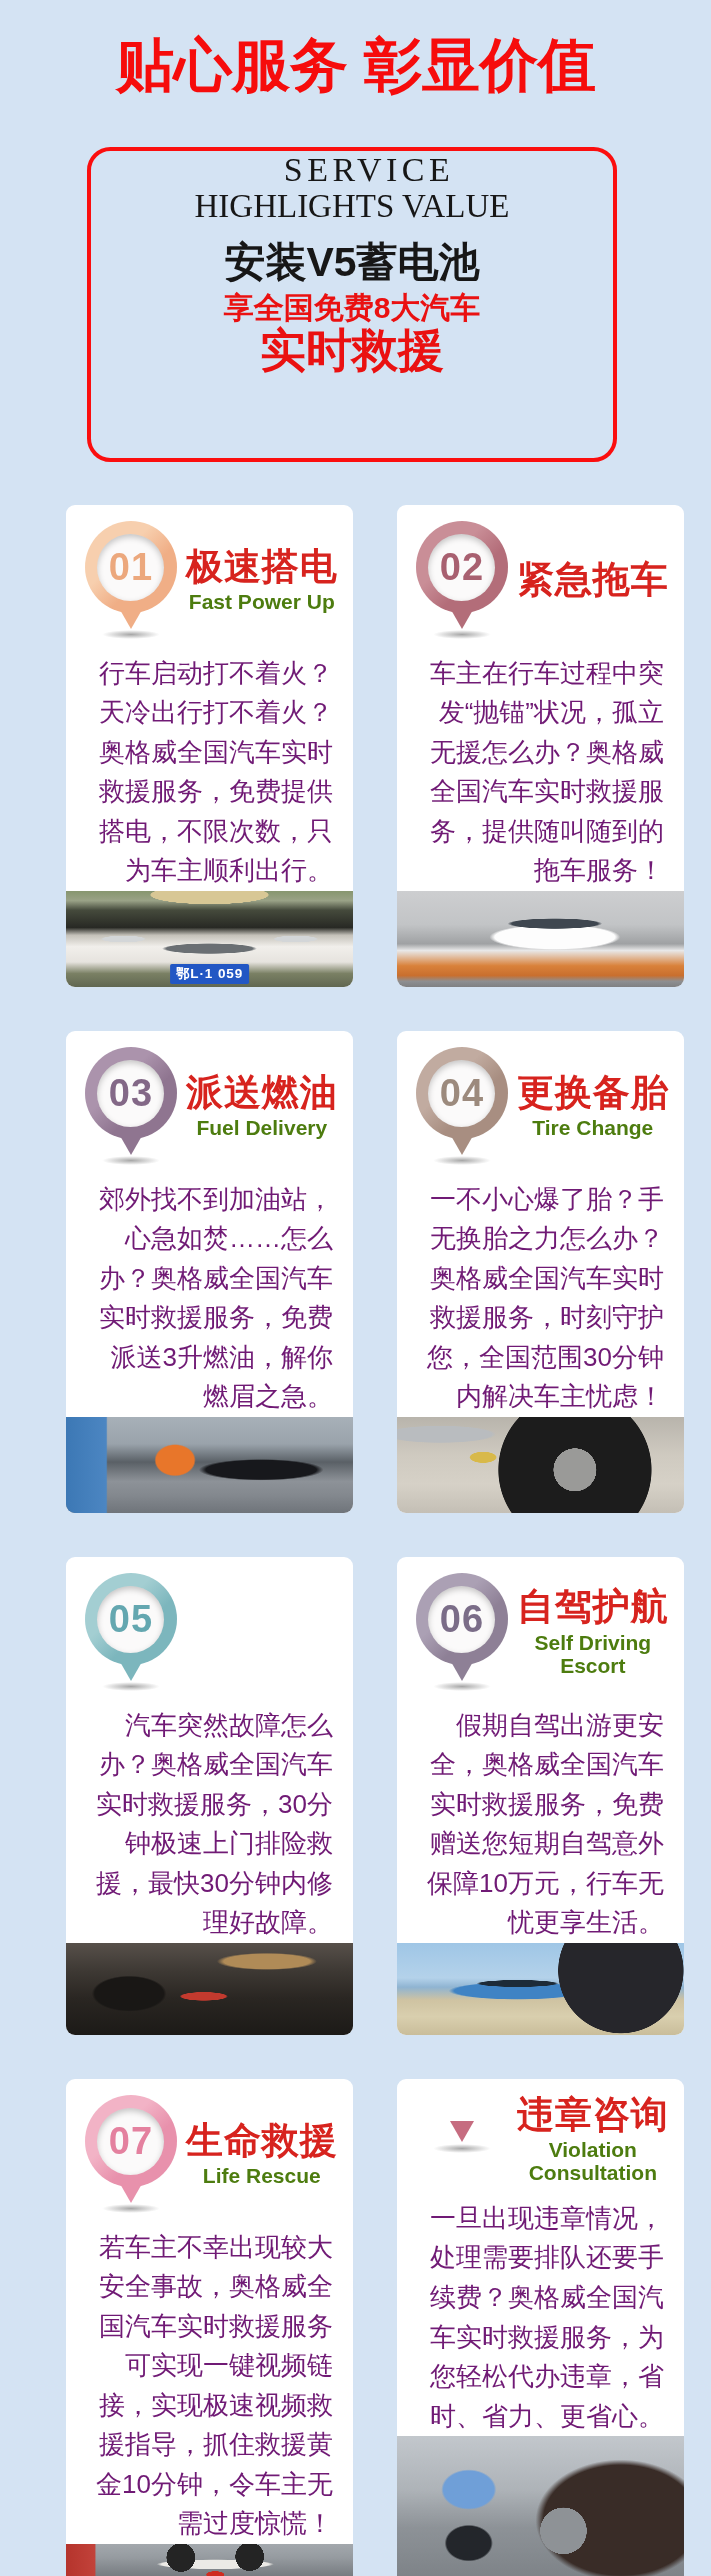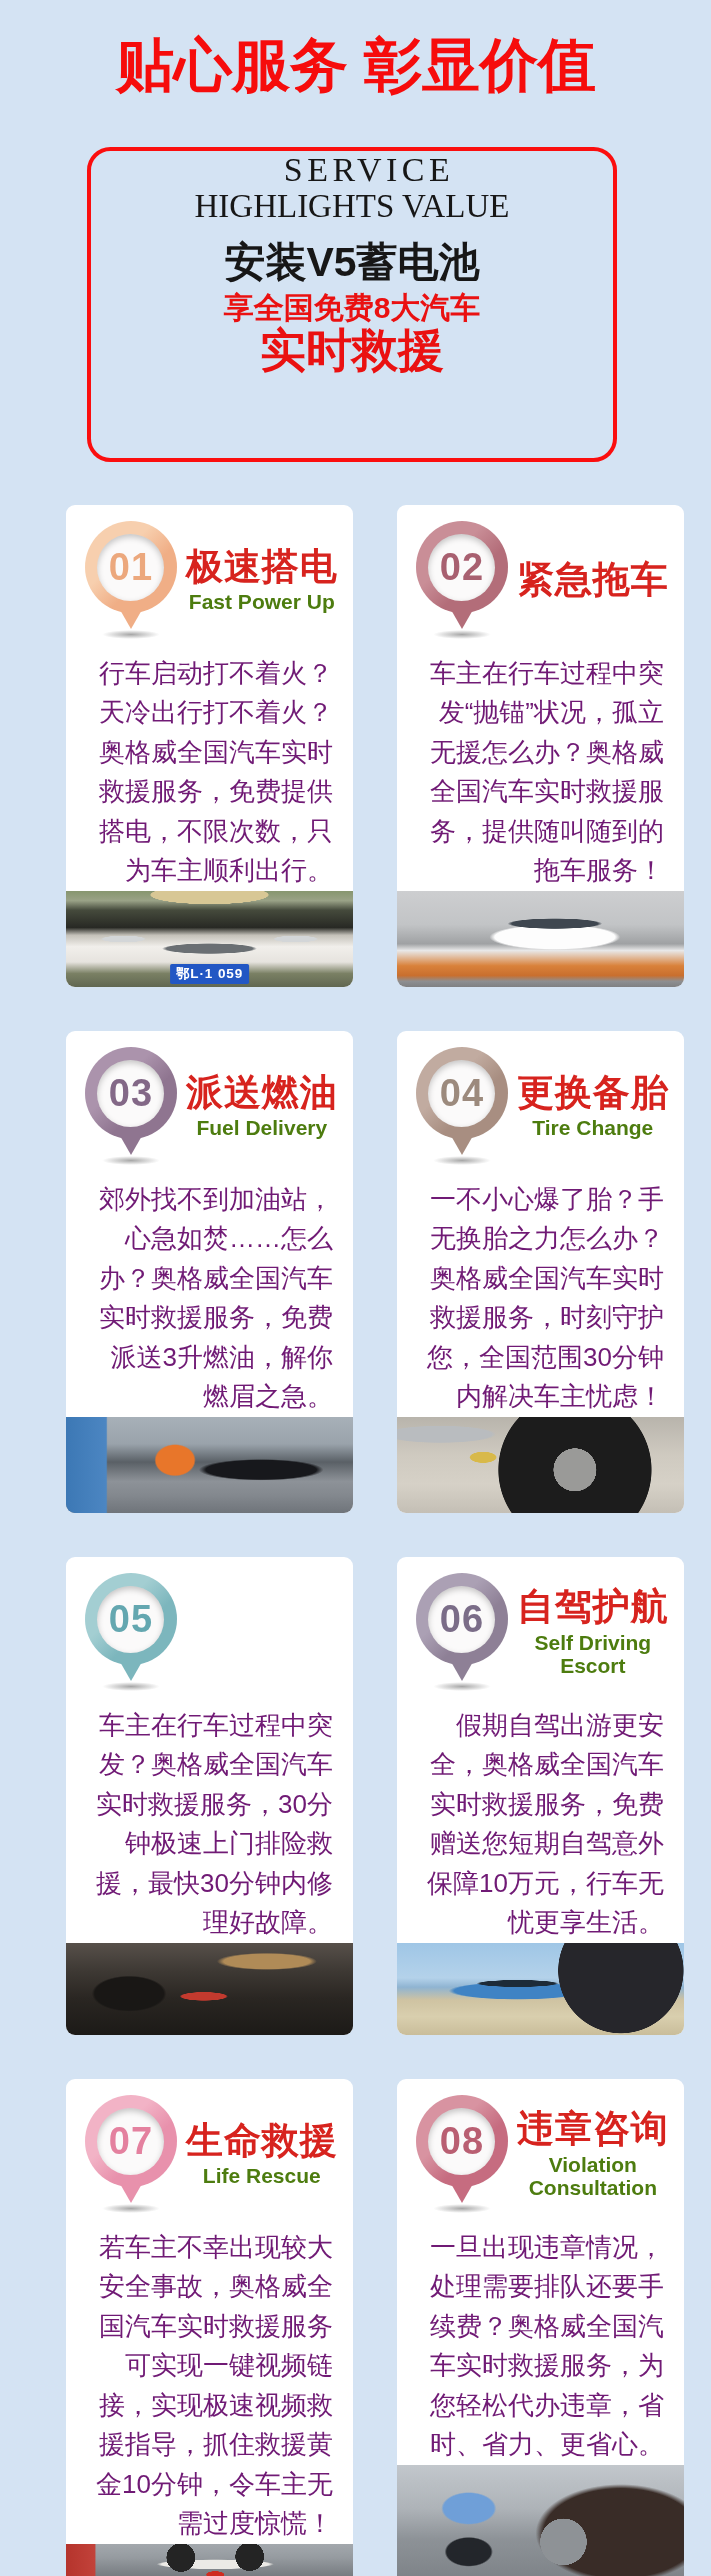--- a/index.html
+++ b/index.html
@@ -185,21 +185,21 @@
     <div class="card" style="--badge: #7cb6bd; --badge-light: #a3ced2; --badge-num: #64a7b0;">
       <div class="card-head">
         <div class="badge">
           <div class="badge-circle">
             <div class="badge-inner">05</div>
           </div>
           <div class="badge-tail"></div>
           <div class="badge-shadow"></div>
         </div>
       </div>
-      <div class="card-body">车主在行车过程中突发？奥格威全国汽车实时救援服务，30分钟极速上门排险救援，最快30分钟内修理好故障。</div>
+      <div class="card-body">汽车突然故障怎么办？奥格威全国汽车实时救援服务，30分钟极速上门排险救援，最快30分钟内修理好故障。</div>
       <div class="photo p5"></div>
     </div>
 
     <div class="card" style="--badge: #8e8096; --badge-light: #aba0b4; --badge-num: #7b6d88;">
       <div class="card-head">
         <div class="badge">
           <div class="badge-circle">
             <div class="badge-inner">06</div>
           </div>
           <div class="badge-tail"></div>
@@ -228,23 +228,20 @@
           <div class="card-subtitle">Life Rescue</div>
         </div>
       </div>
       <div class="card-body">若车主不幸出现较大安全事故，奥格威全国汽车实时救援服务可实现一键视频链接，实现极速视频救援指导，抓住救援黄金10分钟，令车主无需过度惊慌！</div>
       <div class="photo p7"></div>
     </div>
 
     <div class="card" style="--badge: #c66c80; --badge-light: #d893a1; --badge-num: #b95f72;">
       <div class="card-head">
         <div class="badge">
-          <div class="badge-circle">
-            <div class="badge-inner">08</div>
-          </div>
           <div class="badge-tail"></div>
           <div class="badge-shadow"></div>
         </div>
         <div class="head-text">
           <div class="card-title">违章咨询</div>
           <div class="card-subtitle">Violation Consultation</div>
         </div>
       </div>
       <div class="card-body">一旦出现违章情况，处理需要排队还要手续费？奥格威全国汽车实时救援服务，为您轻松代办违章，省时、省力、更省心。</div>
       <div class="photo p8"></div>

